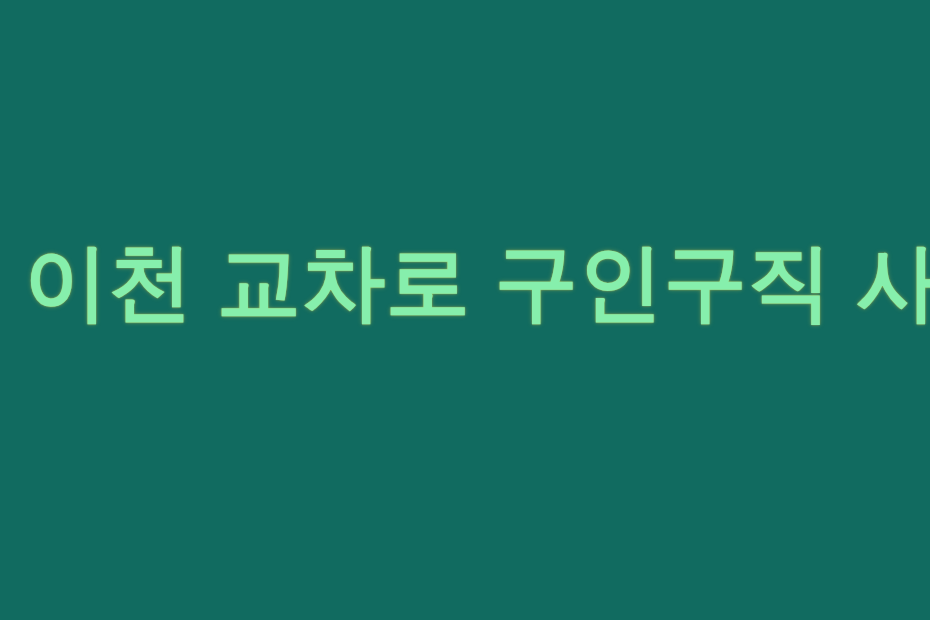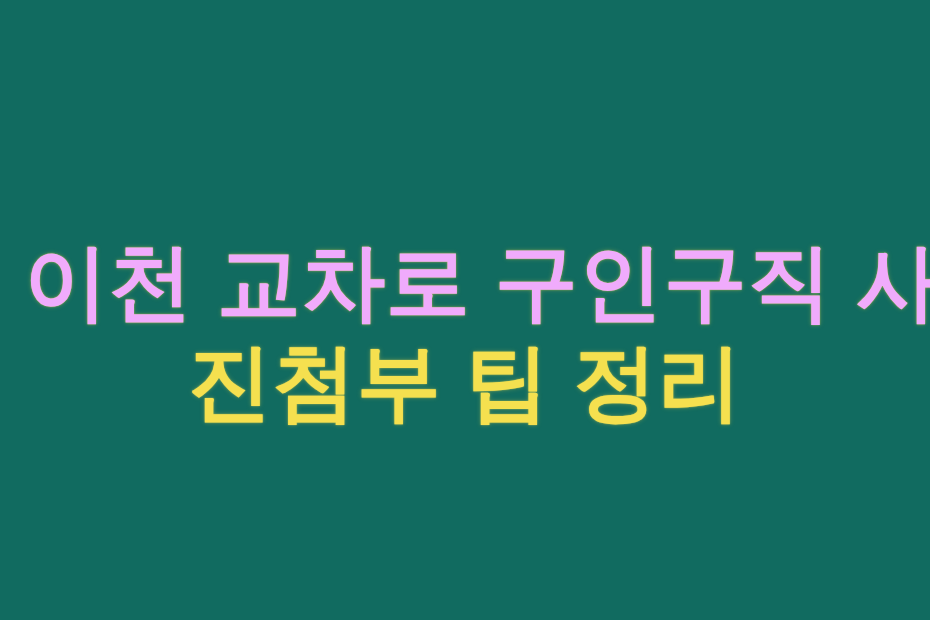--- a/index.html
+++ b/index.html
@@ -68,19 +68,18 @@
 </style>
 </head>
 <body>
 
 <div class="card" style="background-color: rgb(17, 107, 96);">
 
   <div class="bg-plate" style="background-color: rgb(17, 107, 96);"></div>
 
   <div class="headline-block">
 
-    <span class="headline-line headline-line-1" style="color: #f0abfc; text-align: right;">이천 교차로 구인구직 사</span>
+    <span class="headline-line headline-line-1" style="color: #86efac; text-align: right;">이천 교차로 구인구직 사</span>
 
-    <span class="headline-line headline-line-2" style="color: rgb(245, 224, 79);">진첨부 팁 정리</span>
 
   </div>
 
 </div>
 
 </body></html>

